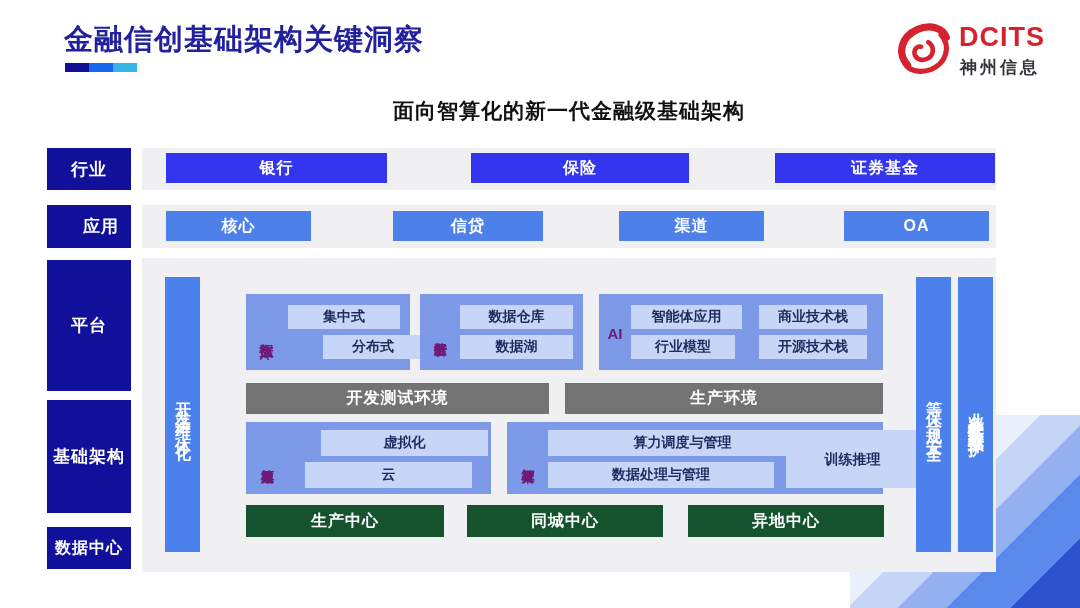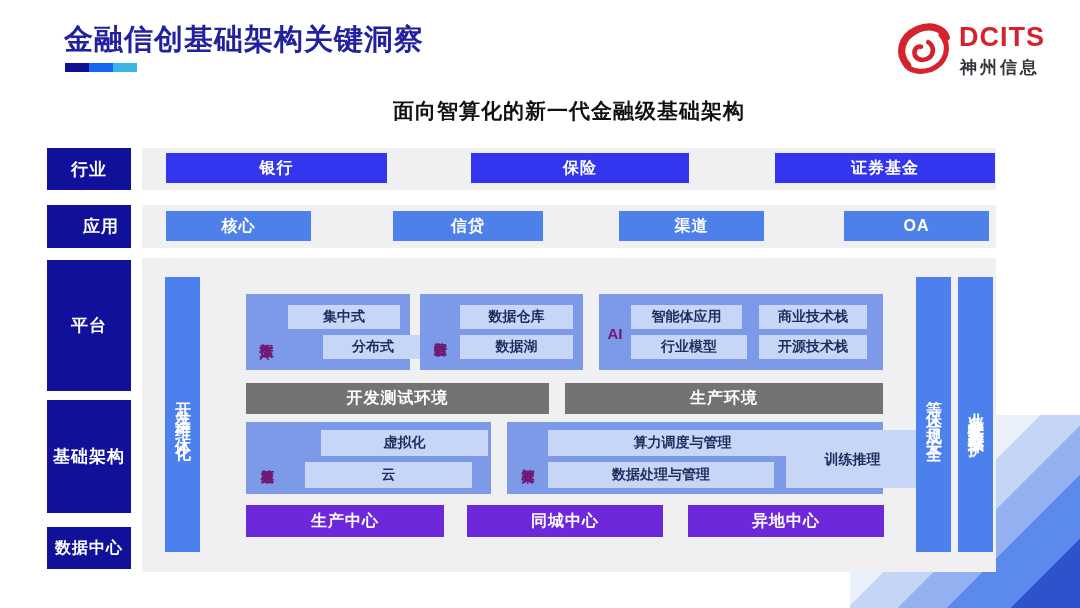--- a/index.html
+++ b/index.html
@@ -33,21 +33,21 @@
   }
   
   .band{left:142px;width:854px;background:#f0f0f3;}
   
   .btn{
     display:flex;align-items:center;justify-content:center;
     color:#ffffff;font-weight:bold;font-size:16px;letter-spacing:1px;
   }
   .btn-industry{background:#3336ee;height:30px;}
   .btn-app{background:#4e80ea;height:30px;}
-  .btn-center{background:#6d28d9;height:32px;font-size:16px;}
+  .btn-center{background:#14532d;height:32px;font-size:16px;}
   
   .vbar{
     background:#4b80ed;color:#ffffff;
     display:flex;align-items:center;justify-content:center;
     font-weight:bold;font-size:16px;
   }
   .vtext{writing-mode:vertical-rl;text-orientation:upright;}
   
   .group{background:#7d9ae9;}
   .group-label{
@@ -139,21 +139,21 @@
   <div class="inner-box" style="left:40px;top:11px;width:113px;height:24px;">数据仓库</div>
   <div class="inner-box" style="left:40px;top:41px;width:113px;height:24px;">数据湖</div>
 </div>
 
 <div class="abs z1 group" style="left:599px;top:294px;width:284px;height:76px;">
   <div class="group-label" style="width:32px;font-size:15px;">
     <span>AI</span>
   </div>
   <div class="inner-box" style="left:32px;top:11px;width:111px;height:24px;">智能体应用</div>
   <div class="inner-box" style="left:160px;top:11px;width:108px;height:24px;">商业技术栈</div>
-  <div class="inner-box" style="left:32px;top:41px;width:116px;height:24px;">行业模型</div>
+  <div class="inner-box" style="left:32px;top:41px;width:104px;height:24px;">行业模型</div>
   <div class="inner-box" style="left:160px;top:41px;width:108px;height:24px;">开源技术栈</div>
 </div>
 
 <div class="abs z1 env-bar" style="left:246px;top:383px;width:303px;height:31px;">开发测试环境</div>
 <div class="abs z1 env-bar" style="left:565px;top:383px;width:318px;height:31px;">生产环境</div>
 
 <div class="abs z1 group" style="left:246px;top:422px;width:245px;height:72px;">
   <div class="group-label" style="width:42px;font-size:13px;">
     <span class="vtext">通算框架</span>
   </div>

